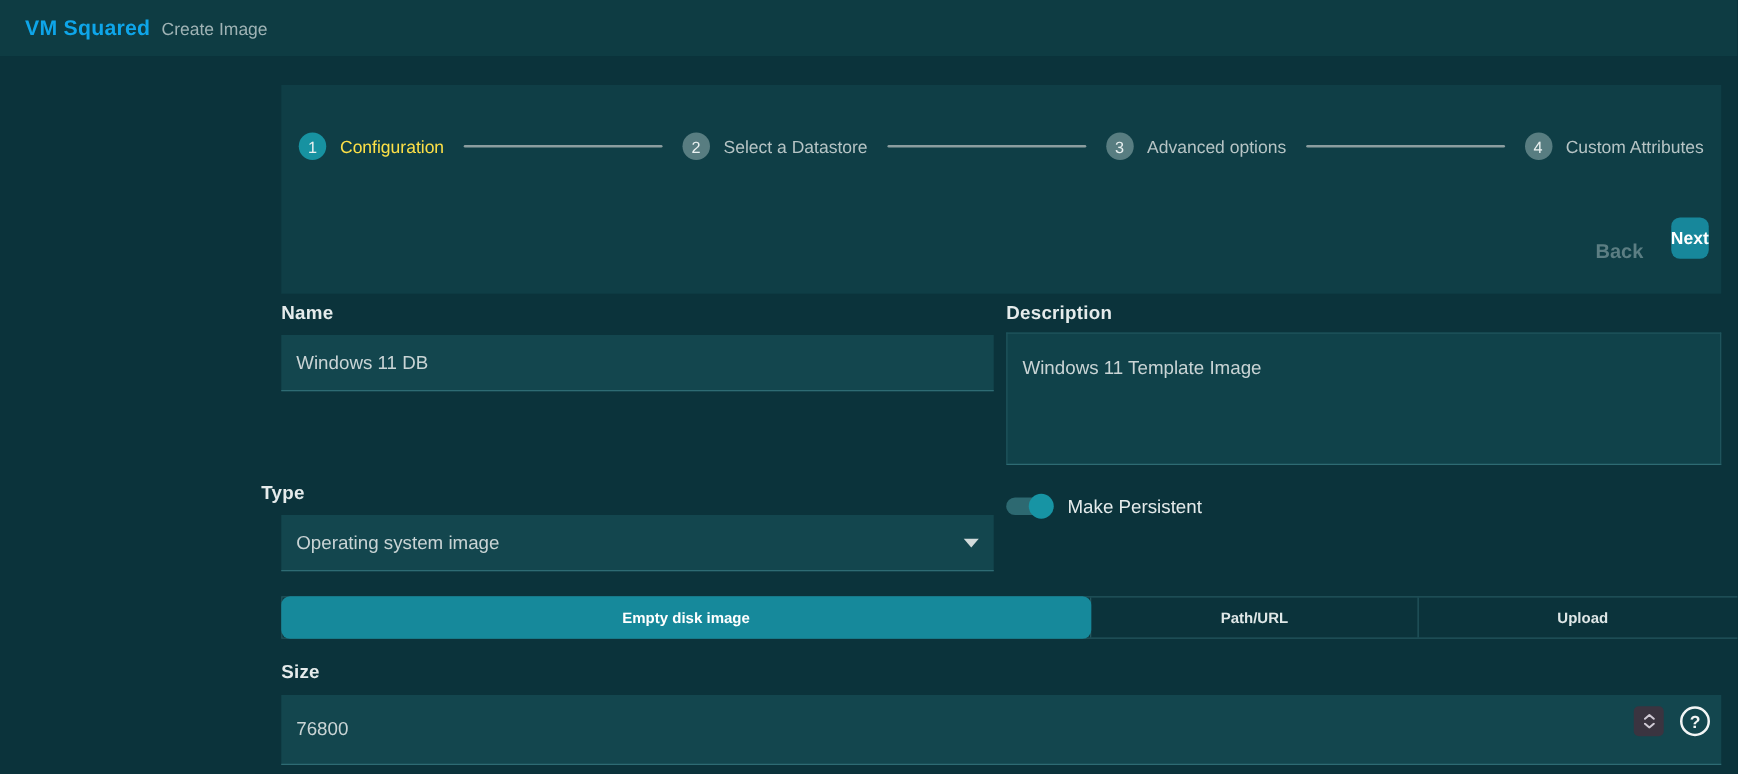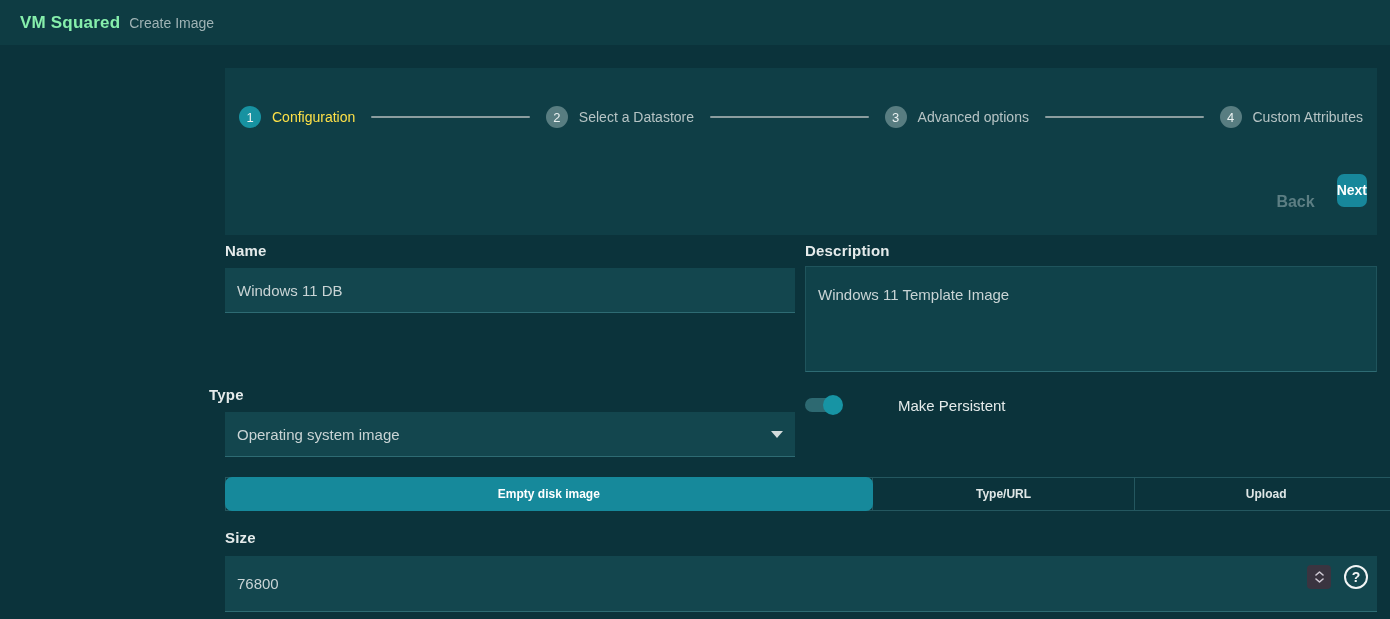--- a/index.html
+++ b/index.html
@@ -2,21 +2,21 @@
 <html><head>
 <meta charset="utf-8">
 <style>
   * { margin:0; padding:0; box-sizing:border-box; }
   html,body { width:1390px; height:619px; overflow:hidden; }
   body { font-family:"Liberation Sans", sans-serif; background:#0B333B; }
   .screen { position:relative; width:1390px; height:619px; }
 
   
   .topbar { height:45px; background:#0E3C43; display:flex; align-items:center; padding:0 20px; gap:9px; }
-  .brand { color:#86efac; font-size:17px; font-weight:bold; letter-spacing:.2px; }
+  .brand { color:#0ea5e9; font-size:17px; font-weight:bold; letter-spacing:.2px; }
   .screen-title { color:#9FB3B5; font-size:14px; }
 
   
   .page { position:relative; width:1390px; height:574px; background:#0B333B; }
 
   
   .card { position:absolute; left:225px; top:23px; width:1152px; height:167px; background:#0F3E46; }
   .stepper { display:flex; align-items:center; padding:38px 14px 0 14px; }
   .step { display:flex; align-items:center; flex:0 0 auto; }
   .step-circle { width:22px; height:22px; border-radius:50%; background:#587D81; color:#EAF1F1;
@@ -46,21 +46,21 @@
 
   .lbl-type { left:209px; top:341px; }
   .select { left:225px; top:367px; width:570px; height:45px; justify-content:space-between; cursor:pointer;gap:40px; }
   .caret-down { width:0; height:0; border-left:6px solid transparent; border-right:6px solid transparent;
                 border-top:7px solid #D2DBDB; }
 
   .persist-row { position:absolute; left:805px; top:347px; display:flex; align-items:center; gap:11px; height:26px; }
   .toggle { position:relative; width:38px; height:22px; cursor:pointer; flex:0 0 auto; }
   .toggle-track { position:absolute; left:0; top:4px; width:34px; height:14px; border-radius:8px; background:#2D6971; }
   .toggle-thumb { position:absolute; right:0; top:1px; width:20px; height:20px; border-radius:50%; background:#1794A4; }
-  .persist-label { color:#E5EBEB; font-size:15px;margin-left:44px; }
+  .persist-label { color:#E5EBEB; font-size:15px; }
 
   
   .tabs { position:absolute; left:225px; top:432px; width:1173px; height:34px; display:flex;
           border:1px solid #24575F; border-radius:0; }
   .tab { flex:1 1 0; display:flex; align-items:center; justify-content:center;
          font-size:12px; font-weight:600; color:#DFE7E7; cursor:pointer; }
   .tab + .tab { border-left:1px solid #24575F; }
   .tab.selected { background:#16899B; color:#FFFFFF; font-weight:bold; border-radius:7px;
                   margin:-1px; border-left:none; z-index:2; flex-basis:386px; }
 
@@ -135,21 +135,21 @@
     <div class="persist-row">
       <div class="toggle">
         <div class="toggle-track"></div>
         <div class="toggle-thumb"></div>
       </div>
       <span class="persist-label">Make Persistent</span>
     </div>
 
     <div class="tabs">
       <div class="tab selected">Empty disk image</div>
-      <div class="tab">Type/URL</div>
+      <div class="tab">Path/URL</div>
       <div class="tab">Upload</div>
     </div>
 
     <div class="field-label lbl-size">Size</div>
     <div class="text-input in-size">
       <span>76800</span>
       <div class="spinner">
         <svg class="chev" viewBox="0 0 9 5">
             <polyline points="1,4 4.5,1 8,4"></polyline>
           </svg>

